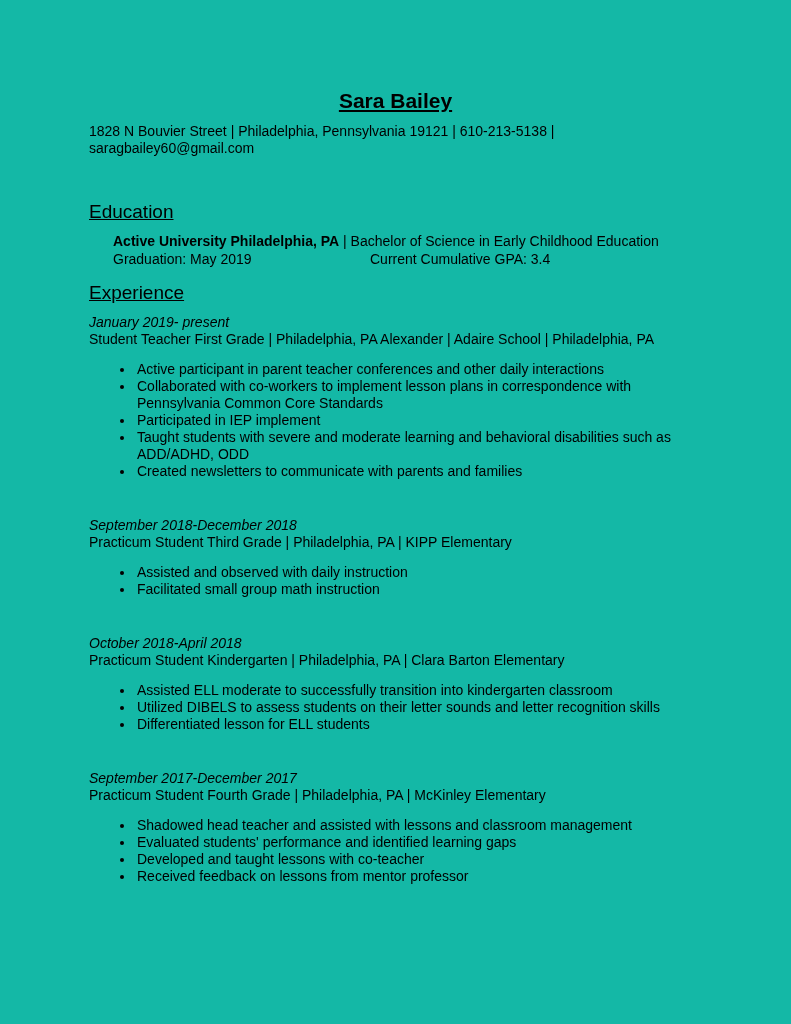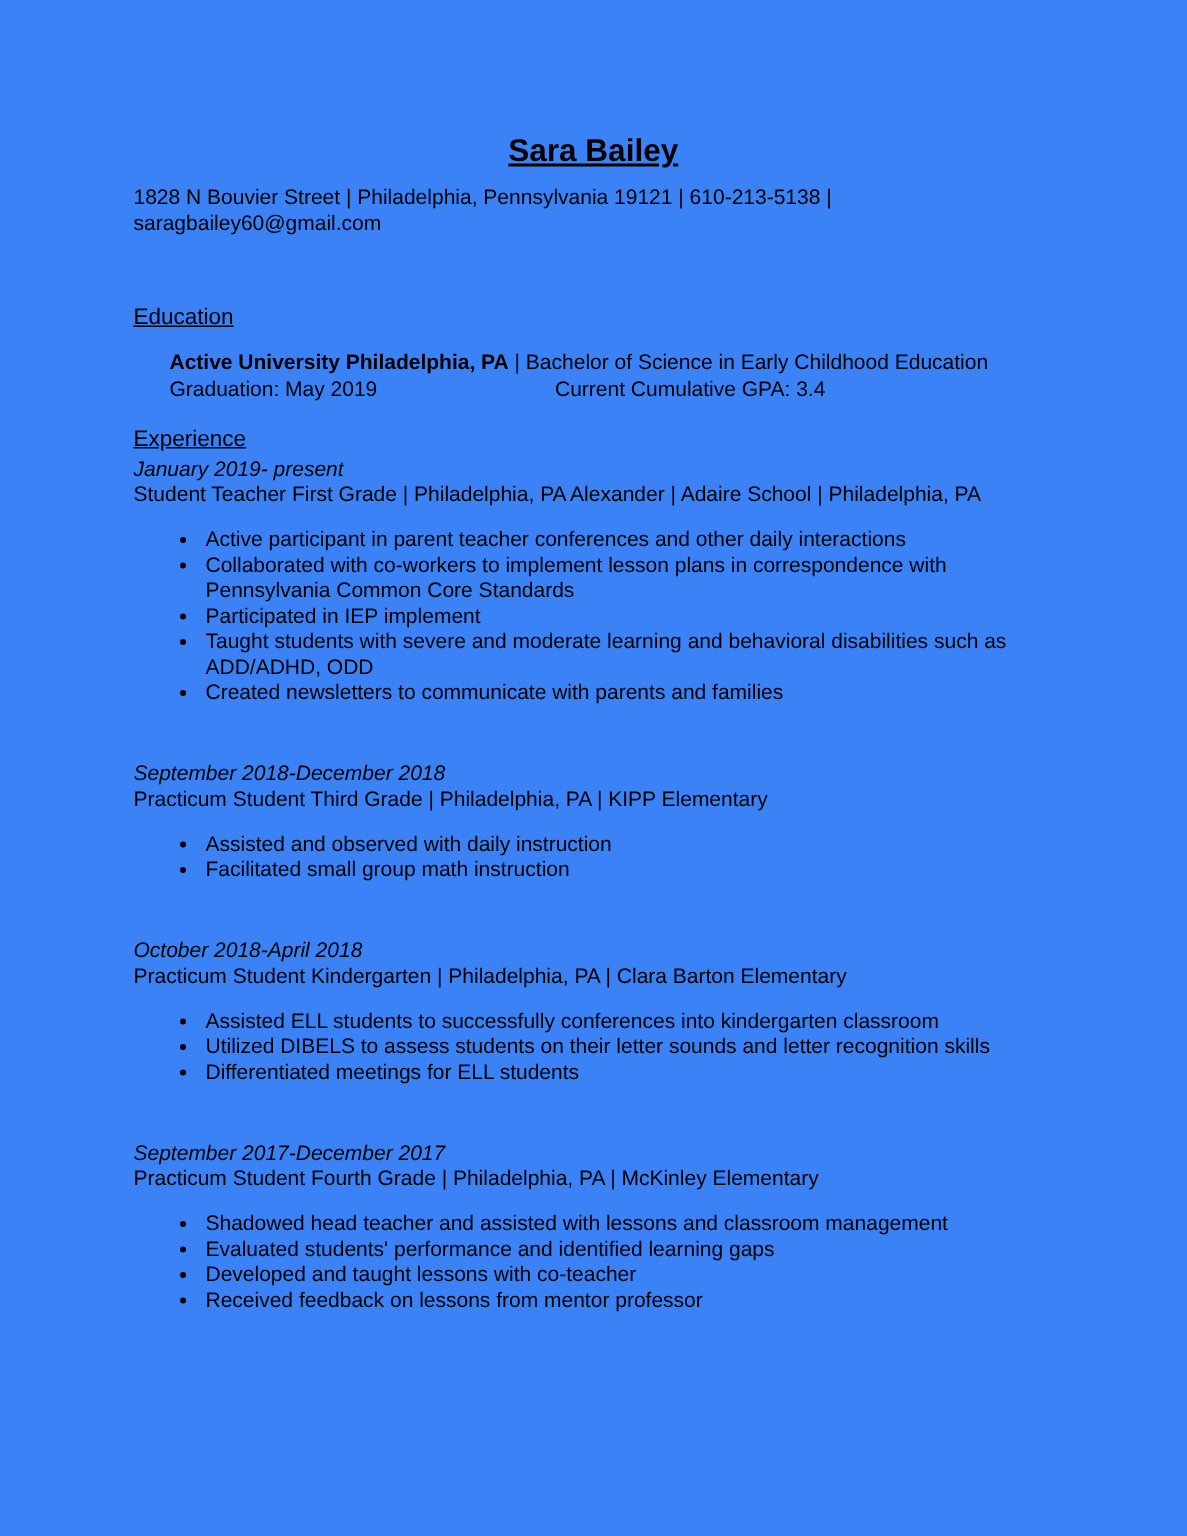--- a/index.html
+++ b/index.html
@@ -4,63 +4,63 @@
 <style>
   html, body {
     margin: 0;
     padding: 0;
     background: #ffffff;
   }
   .page {
     position: relative;
     width: 791px;
     height: 1024px;
-    background: #3b82f6;
+    background: #14b8a6;
     color: #000000;
     font-family: "Liberation Sans", sans-serif;
     font-size: 14px;
     line-height: 17px;
     box-sizing: border-box;
     padding: 90px 89px 0 89px;
     overflow: hidden;
   }
   h1.person-name {
     font-size: 21px;
     line-height: 22px;
     font-weight: bold;
     text-decoration: underline;
     text-align: center;
     margin: 0 0 11px 0;
   }
   p.contact {
     margin: 0;
   }
   h2.section-heading {
-    font-size: 15px;
+    font-size: 19px;
     line-height: 17px;
     font-weight: normal;
     text-decoration: underline;
     margin: 0;
   }
   h2.education-heading { margin-top: 46px; }
   h2.experience-heading { margin-top: 16px; }
   .edu-body {
     margin: 13px 0 0 24px;
     line-height: 17.5px;
   }
   .edu-line { margin: 0; }
   .edu-school { font-weight: bold; }
   .edu-grad {
     display: inline-block;
     width: 257px;
   }
   .job { margin: 0; }
   .job .dates {
     font-style: italic;
-    margin: 3px 0 0 0;
+    margin: 13px 0 0 0;
   }
   .job + .job .dates { margin-top: 37px; }
   .job .job-title { margin: 0; }
   .job ul {
     margin: 13px 0 0 0;
     padding: 0 0 0 46px;
   }
   .job li {
     margin: 0;
     padding: 0 0 0 2px;
@@ -107,23 +107,23 @@
       <ul>
         <li>Assisted and observed with daily instruction</li>
         <li>Facilitated small group math instruction</li>
       </ul>
     </article>
 
     <article class="job">
       <p class="dates">October 2018-April 2018</p>
       <p class="job-title">Practicum Student Kindergarten | Philadelphia, PA | Clara Barton Elementary</p>
       <ul>
-        <li>Assisted ELL students to successfully conferences into kindergarten classroom</li>
+        <li>Assisted ELL moderate to successfully transition into kindergarten classroom</li>
         <li>Utilized DIBELS to assess students on their letter sounds and letter recognition skills</li>
-        <li>Differentiated meetings for ELL students</li>
+        <li>Differentiated lesson for ELL students</li>
       </ul>
     </article>
 
     <article class="job">
       <p class="dates">September 2017-December 2017</p>
       <p class="job-title">Practicum Student Fourth Grade | Philadelphia, PA | McKinley Elementary</p>
       <ul>
         <li>Shadowed head teacher and assisted with lessons and classroom management</li>
         <li>Evaluated students' performance and identified learning gaps</li>
         <li>Developed and taught lessons with co-teacher</li>

